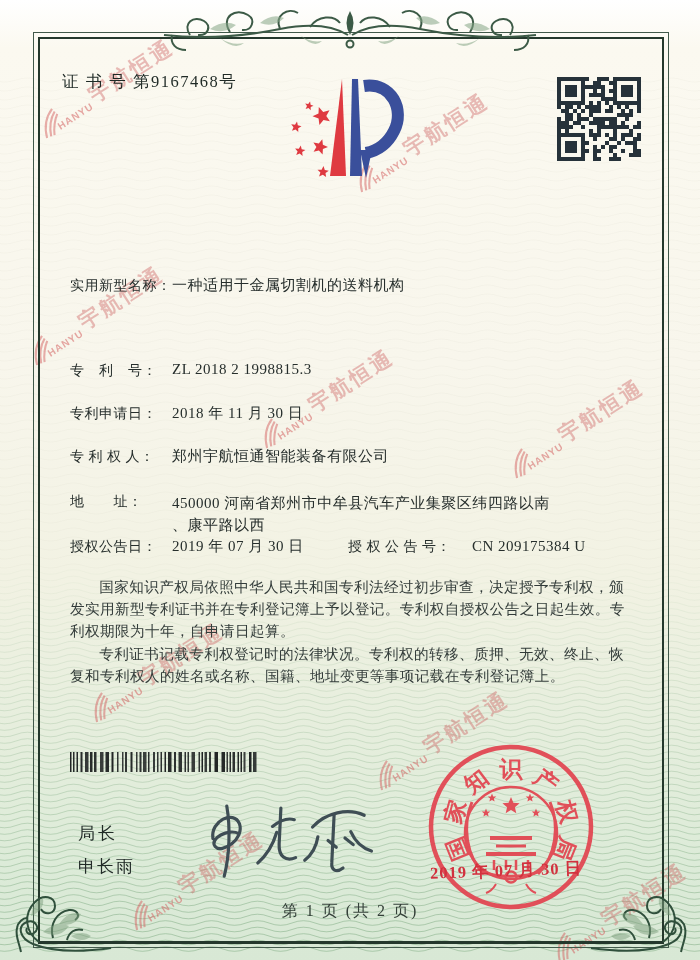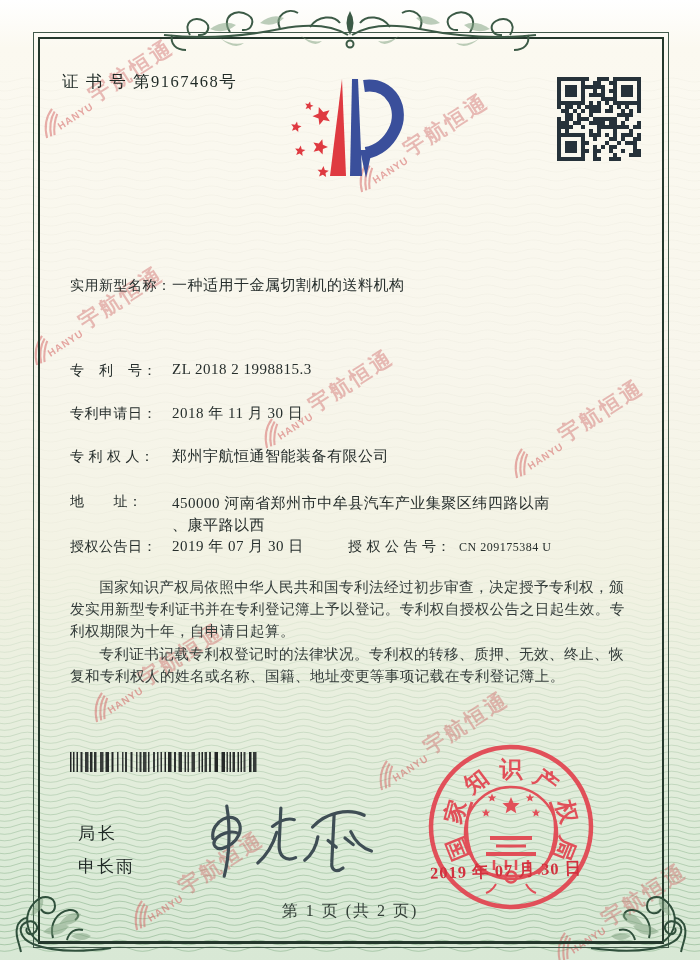--- a/index.html
+++ b/index.html
@@ -30,21 +30,21 @@
   .title{position:absolute;left:0;right:0;top:186px;text-align:center;font-size:37px;font-weight:700;
       letter-spacing:7px;color:#27322f;z-index:4;}
   
   .frow{position:absolute;left:70px;width:575px;font-size:14px;letter-spacing:.5px;color:#262e2c;z-index:4;}
   .flabel{display:inline-block;white-space:nowrap;}
   .fvalue{position:absolute;left:102px;top:-1px;font-size:15px;white-space:nowrap;}
   .addr .fvalue{white-space:normal;width:472px;line-height:22px;}
   .addr .fvalue span{display:block;}
   .grant2{position:absolute;left:278px;top:0;}
   .grant2 .g2label{display:inline-block;}
-  .grant2 .g2value{margin-left:4px;font-size:12px;}
+  .grant2 .g2value{margin-left:17px;font-size:15px;}
   
   .bodytext{position:absolute;left:70px;top:576px;width:566px;z-index:4;font-size:14.6px;
       line-height:22.2px;letter-spacing:.4px;color:#333c3a;}
   .bodytext p{margin:0;text-indent:2em;font-family:Liberation Serif, serif;}
   
   .barcode{position:absolute;left:70px;top:752px;z-index:4;}
   
   .director-title{position:absolute;left:78px;top:822px;font-size:17px;letter-spacing:3px;color:#222b28;z-index:4;}
   .director-name{position:absolute;left:78px;top:855px;font-size:17px;letter-spacing:2px;color:#222b28;z-index:4;}
   .signature{position:absolute;left:185px;top:796px;z-index:4;transform:rotate(-2deg);}

